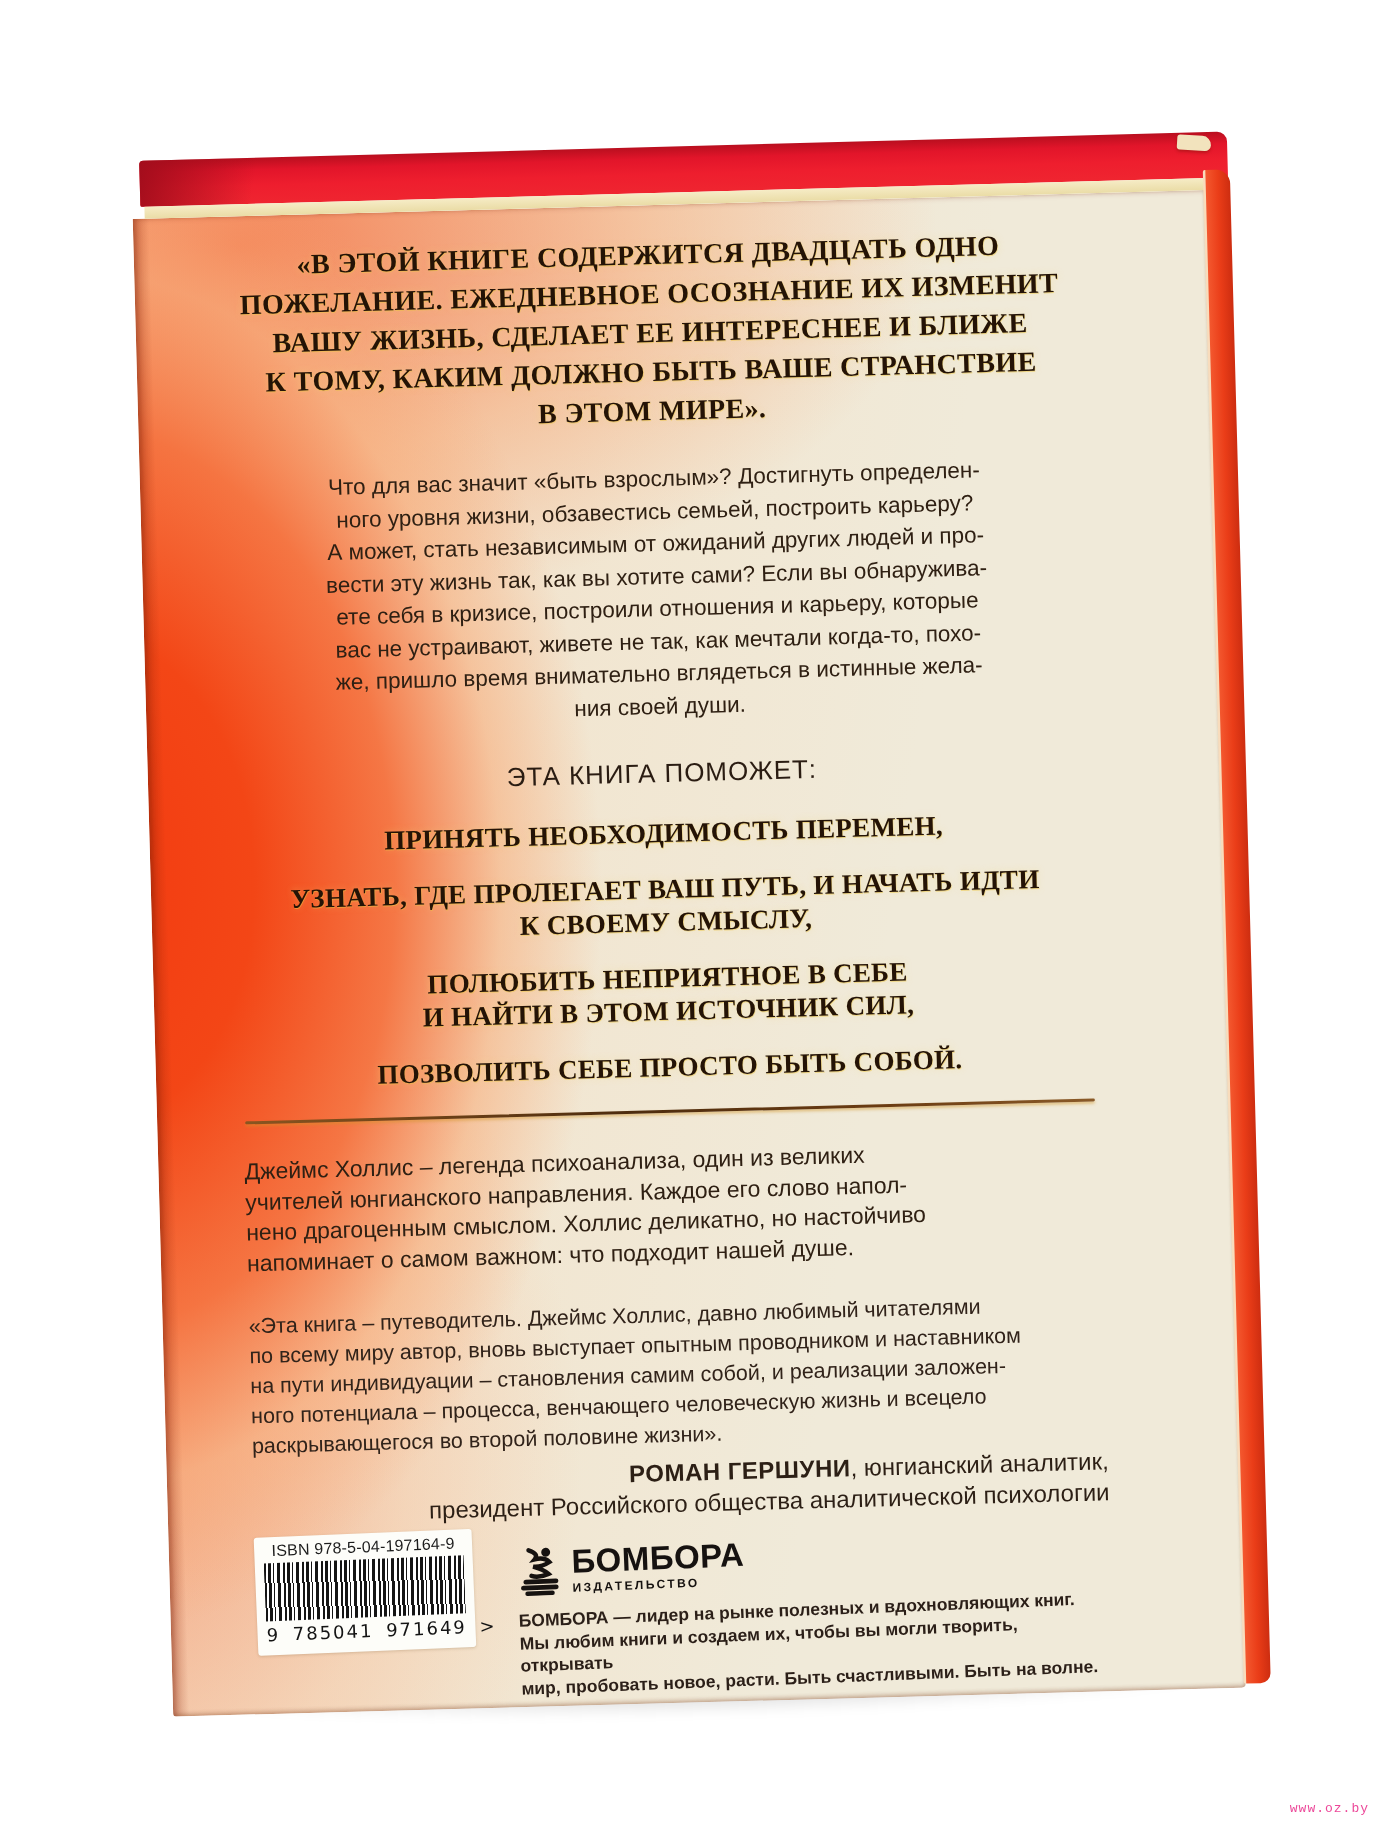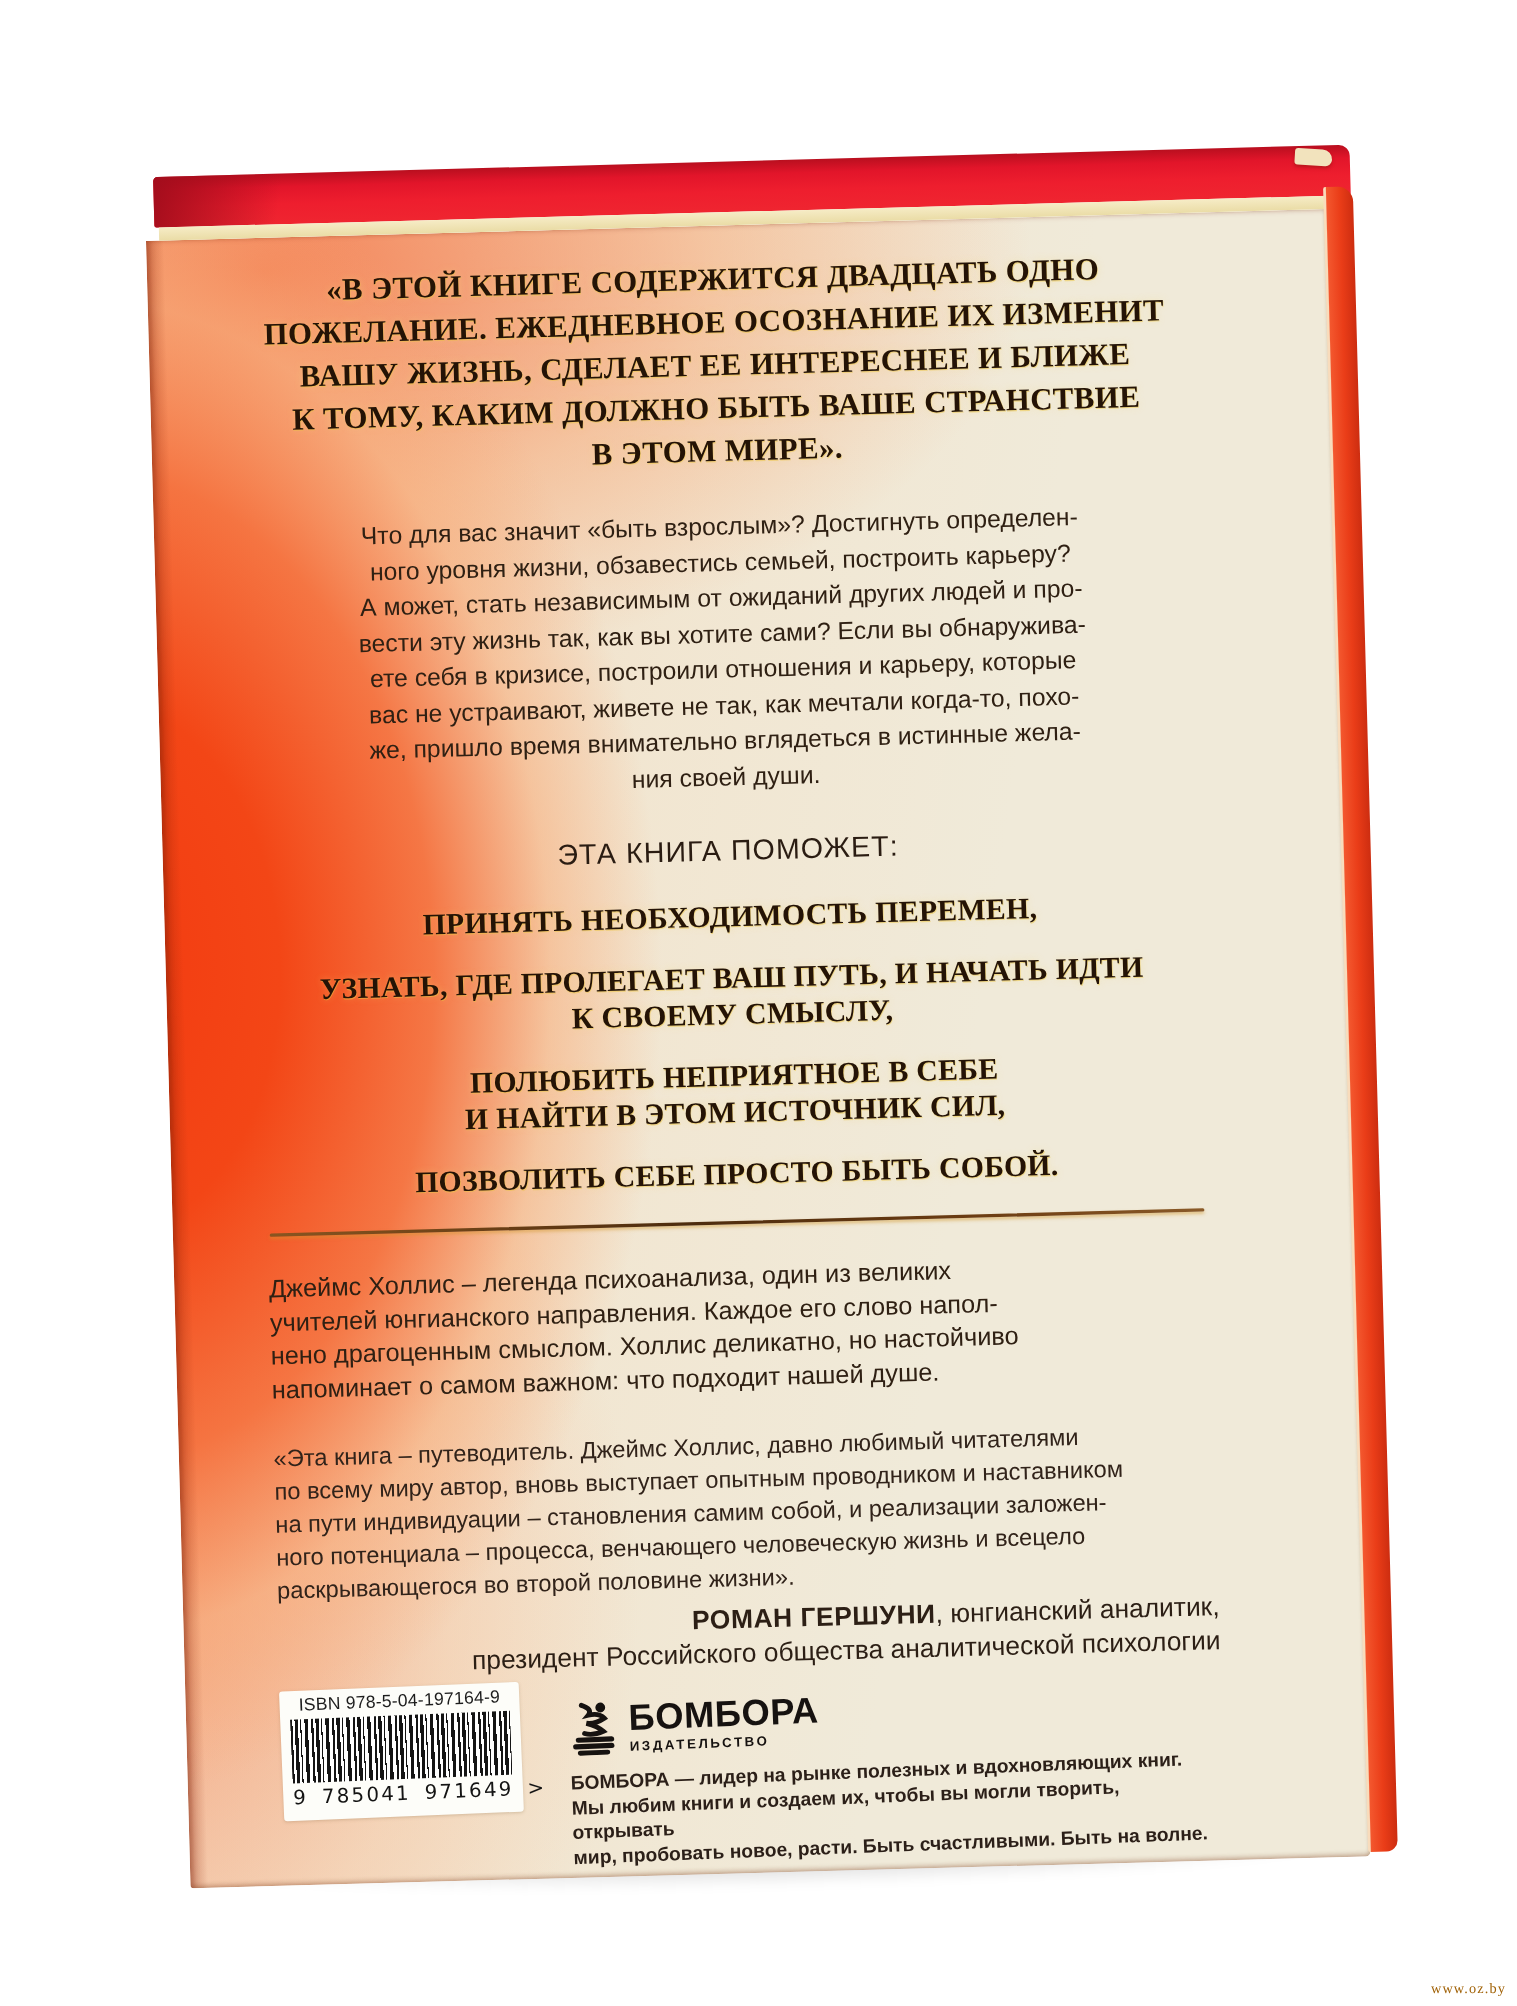--- a/index.html
+++ b/index.html
@@ -75,22 +75,22 @@
   .digits{font-family:"DejaVu Sans",sans-serif;font-size:18px;letter-spacing:2px;word-spacing:5px;
          color:#141414;text-align:center;margin-top:3px;white-space:nowrap;}
 
   .publisher{position:absolute;left:262px;top:16px;transform:rotate(-0.7deg);}
   .logo-row{display:flex;align-items:flex-start;gap:9px;}
   .logo-icon{width:46px;height:50px;flex:0 0 auto;}
   .logo-name{font-size:33px;font-weight:700;color:#161210;letter-spacing:0.5px;line-height:1;}
   .logo-sub{font-size:12px;font-weight:700;color:#161210;letter-spacing:2.4px;margin-top:3px;}
   .desc{margin-top:13px;font-size:17.5px;line-height:22.5px;font-weight:700;color:#2b1f18;}
 
-  .watermark{position:absolute;right:10px;bottom:8px;font-family:Liberation Serif, serif;
-         font-size:13px;color:#a16207;letter-spacing:1px;}
+  .watermark{position:absolute;right:10px;bottom:8px;font-family:Liberation Mono, monospace;
+         font-size:13px;color:#ec4899;letter-spacing:1px;}
 </style>
 </head>
 <body>
 
 <div class="photo">
   <div class="book">
     <div class="edge-top"></div>
     <div class="pages-top"></div>
     <div class="edge-right"></div>
 

